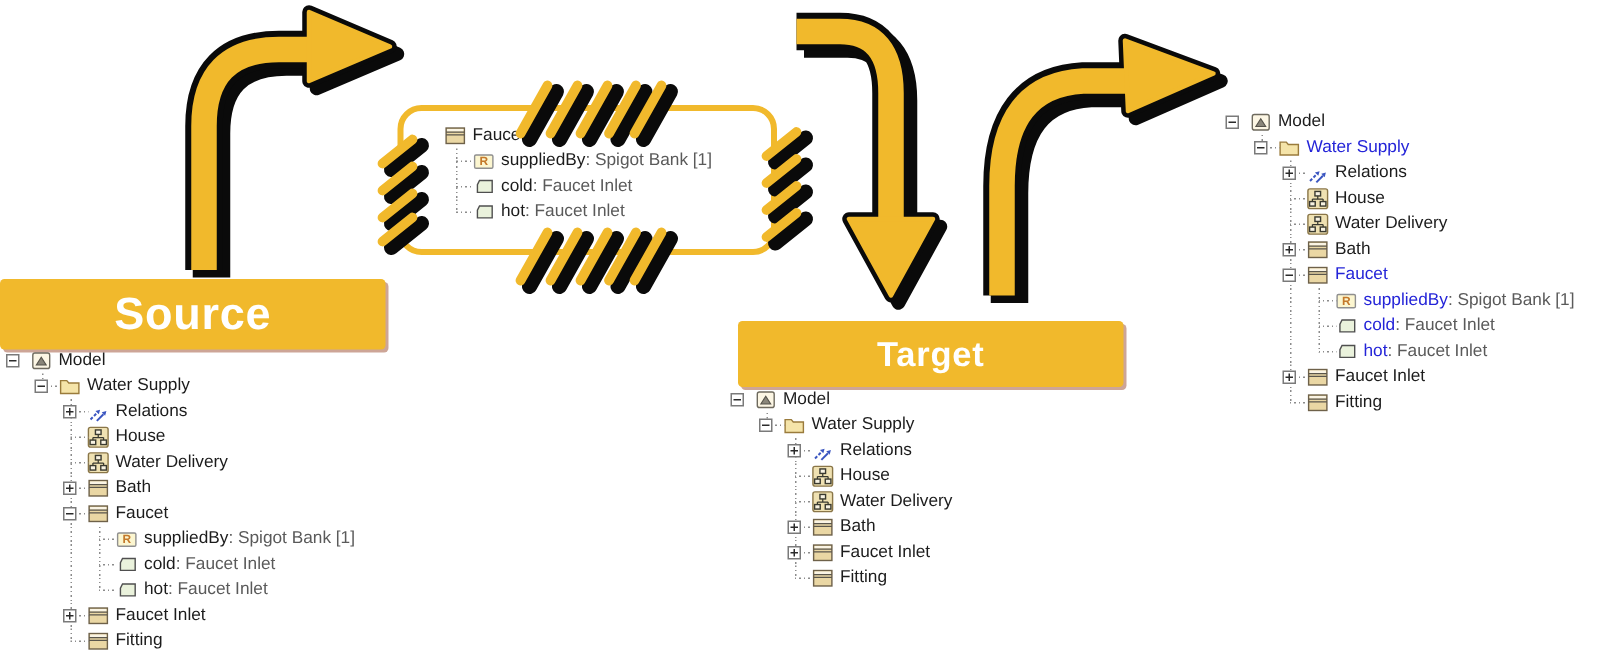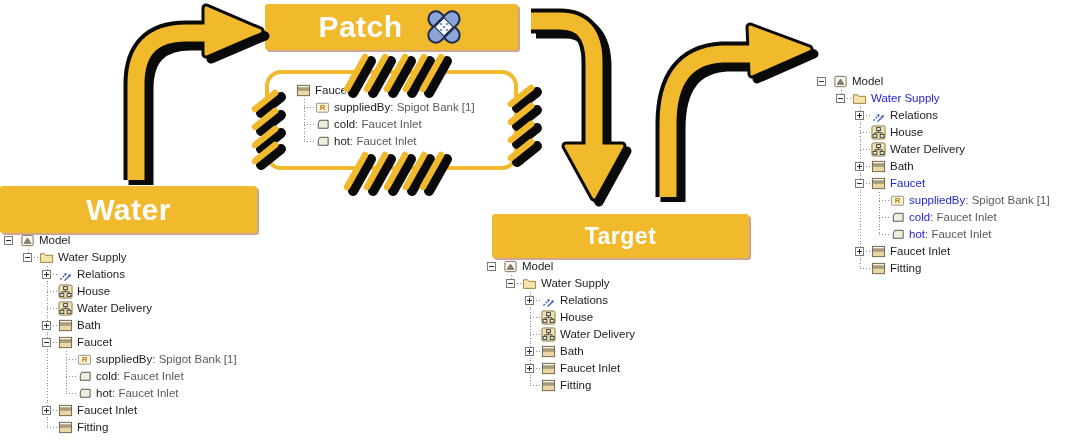--- a/index.html
+++ b/index.html
@@ -45,44 +45,23 @@
   
   .overlay{position:absolute;left:0;top:0;width:1074px;height:442px;pointer-events:none;}
   .bandaid{width:42px;height:42px;display:block;}
 </style>
 </head>
 <body>
 
 <div class="canvas">
 
   <div class="banner banner-source">
-    <span>Water</span>
+    <span>Source</span>
   </div>
 
-  <div class="banner banner-patch">
-    <span>Patch</span>
-    <span>
-      <svg class="bandaid" viewBox="0 0 42 42">
-        <g transform="rotate(45 21 21)">
-          <rect x="2" y="13.5" width="38" height="15" rx="7.5" fill="#8CA5D8" stroke="#1F2B50" stroke-width="2"></rect>
-        </g>
-        <g transform="rotate(-45 21 21)">
-          <rect x="2" y="13.5" width="38" height="15" rx="7.5" fill="#8CA5D8" stroke="#1F2B50" stroke-width="2"></rect>
-        </g>
-        <rect x="14.5" y="14.5" width="13" height="13" fill="#F4F6FA" stroke="#1F2B50" stroke-width="1" transform="rotate(45 21 21)"></rect>
-        <g fill="#5F7AB8">
-          <circle cx="18" cy="18" r="1.1"></circle>
-            <circle cx="24" cy="18" r="1.1"></circle>
-          <circle cx="18" cy="24" r="1.1"></circle>
-            <circle cx="24" cy="24" r="1.1"></circle>
-          <circle cx="21" cy="21" r="1.1"></circle>
-        </g>
-      </svg>
-    </span>
-  </div>
 
   <div class="banner banner-target">
     <span>Target</span>
   </div>
 
 
   <div class="patch-box"></div>
   <div class="tree tree-patch">
       <div class="trow">
         <span class="ticon">

